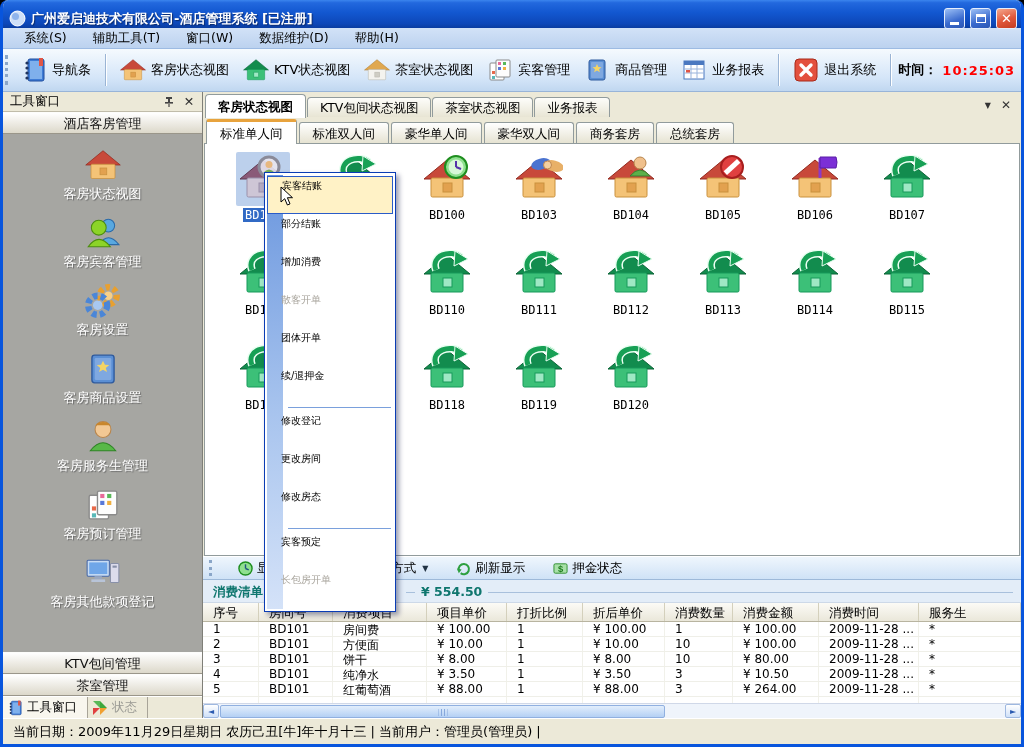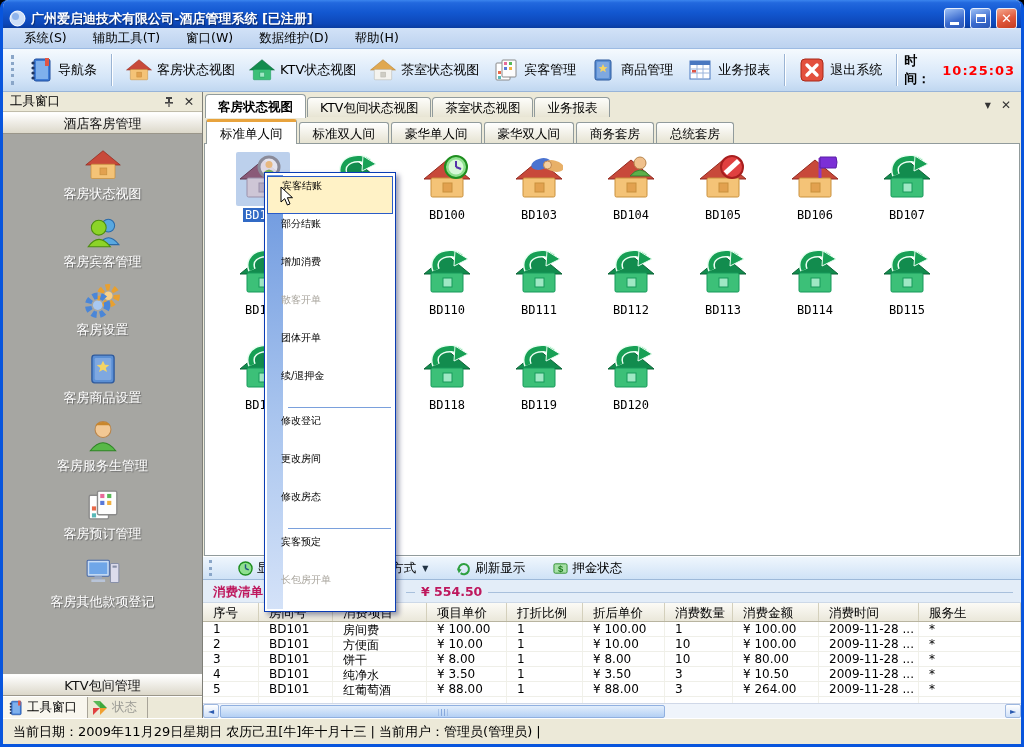--- a/index.html
+++ b/index.html
@@ -19,21 +19,21 @@
   .glyph-max { width:10px; height:9px; border:1px solid #fff; border-top:3px solid #fff; }
   .glyph-x { color:#fff; font-weight:bold; font-size:13px; line-height:1; }
 
   
   .menubar { height:21px; background:linear-gradient(#d2e2f7,#bcd2ef); border-bottom:1px solid #9DBBE3;
              display:flex; align-items:center; padding-left:10px; gap:4px; }
   .mitem { padding:2px 11px; color:#000; font-size:12.5px; }
 
   
   .toolbar { height:43px; background:linear-gradient(#f5fafe,#d4e5f8 70%,#c0d7f0); border-bottom:1px solid #98B4D8;
-             display:flex; align-items:center; padding:0 6px; }
+             display:flex; align-items:center; padding:0 0; }
   .tgrip { width:3px; height:30px; border-left:3px dotted #8aa6c8; margin:0 6px 0 2px; }
   .tbtn { display:flex; align-items:center; gap:5px; padding:3px 7px; font-size:13px; white-space:nowrap; border-radius:3px; }
   .tsep { width:1px; height:32px; background:#9ab4d4; box-shadow:1px 0 0 #fff; margin:0 7px; flex:0 0 auto; }
   .time { display:flex; gap:5px; font-weight:bold; font-size:13px; align-items:center; }
   .time .val { color:#ff0000; letter-spacing:1px; }
 
   
   .body-row { display:flex; height:626px; }
 
   
@@ -73,21 +73,21 @@
   .room.selected .rlabel { background:#316AC5; color:#fff; outline:1px dotted #fff; }
 
   .btoolbar { height:24px; background:linear-gradient(#eff6fd,#cfe2f6); border-top:1px solid #fff; border-bottom:1px solid #9DB9D9;
               display:flex; align-items:center; padding:0 4px; gap:14px; }
   .bgrip { width:3px; height:16px; border-left:3px dotted #8aa6c8; margin:0 5px 0 2px; }
   .bbtn { display:flex; align-items:center; gap:4px; padding:2px 7px; font-size:12.5px; white-space:nowrap; }
   .caret { font-size:8px; color:#234; margin-left:2px; }
 
   .consum { height:23px; background:#E3EDF8; position:relative; border-bottom:1px solid #cdd9e8; }
   .consum::before { content:""; position:absolute; left:8px; right:8px; top:55%; border-top:1px solid #A8C0DC; }
-  .consum span { position:absolute; top:4px; background:#E3EDF8; color:#be185d; font-weight:bold; font-size:12.5px; padding:0 6px; z-index:1; }
+  .consum span { position:absolute; top:4px; background:#E3EDF8; color:#0f766e; font-weight:bold; font-size:12.5px; padding:0 6px; z-index:1; }
   .cl-title { left:4px; } .cl-total-label { left:116px; } .cl-total-value { left:212px; }
 
   .ctable { height:100px; background:#fff; display:flex; flex-direction:column; overflow:hidden; font-size:12px;justify-content:space-between; }
   .thead { display:flex; height:19px; flex:0 0 auto; background:linear-gradient(#fcfbf6,#eae7da); border-bottom:1px solid #b8b4a0; }
   .th { padding:2px 2px 0 10px; border-right:1px solid #d4d0bc; white-space:nowrap; overflow:hidden; font-size:12.5px; }
   .trow { display:flex; height:15px; flex:0 0 auto; border-bottom:1px solid #efefe8; }
   .td { padding:0 2px 0 10px; border-right:1px solid #f1f1ea; white-space:nowrap; overflow:hidden; }
   .c0{width:56px;} .c1{width:74px;} .c2{width:94px;} .c3{width:80px;} .c4{width:76px;}
   .c5{width:82px;} .c6{width:68px;} .c7{width:86px;} .c8{width:100px;} .c9{flex:1;}
 
@@ -344,20 +344,21 @@
                 <rect x="6" y="23" width="13" height="2.5" fill="#b8c4d8"></rect>
                 <rect x="24" y="8" width="8" height="18" rx="1" fill="#dcdcec" stroke="#8890a8"></rect>
                 <rect x="26" y="10" width="4" height="2" fill="#8890a8"></rect>
               </svg>
             </span>
             <span>客房其他款项登记</span>
           </div>
         </div>
       <div id="sbGroupsBottom">
           <div class="sb-bargroup">KTV包间管理</div>
+          <div class="sb-bargroup">茶室管理</div>
         </div>
       <div class="sb-tabs" id="sbTabs">
           <span class="sb-tab active">
             <span class="icon">
               <svg width="16" height="16" viewBox="0 0 26 26">
                 <rect x="7" y="2" width="16" height="22" rx="2" fill="#3e7cd6" stroke="#1e4c9e"></rect>
                 <rect x="9" y="4" width="12" height="18" fill="#7fb0ec"></rect>
                 <rect x="18" y="1" width="4" height="8" fill="#e05545"></rect>
                 <circle cx="6" cy="6" r="1.6" fill="#20355f"></circle>
                 <circle cx="6" cy="11" r="1.6" fill="#20355f"></circle>

